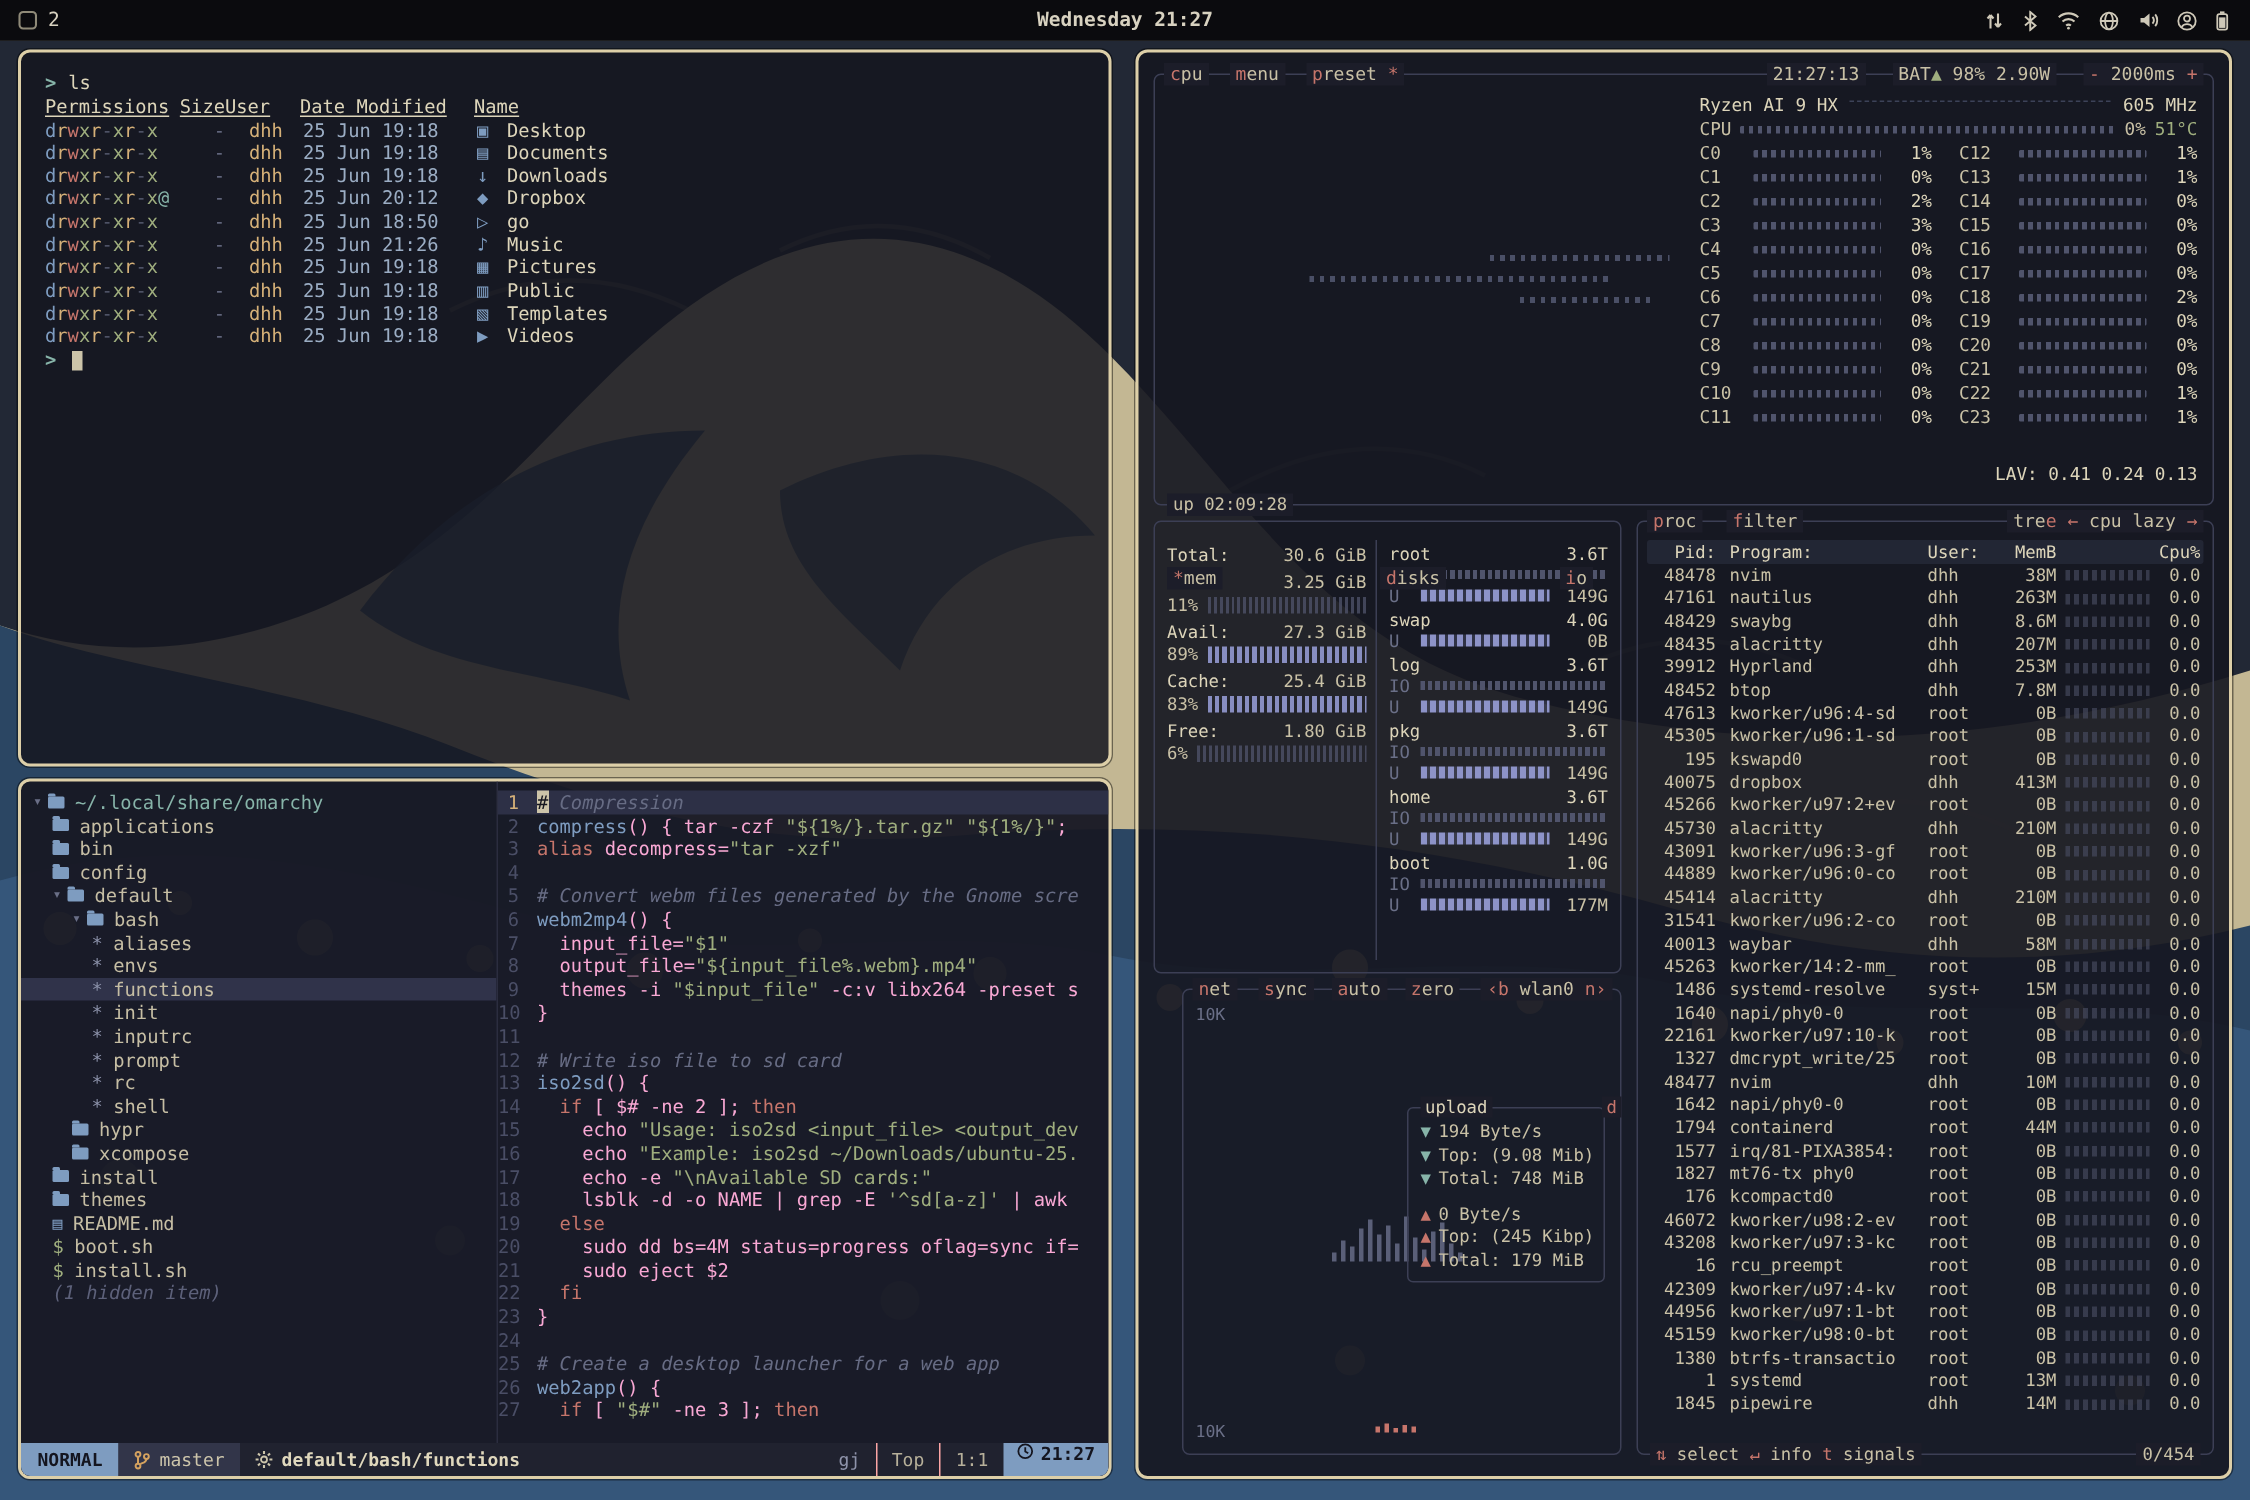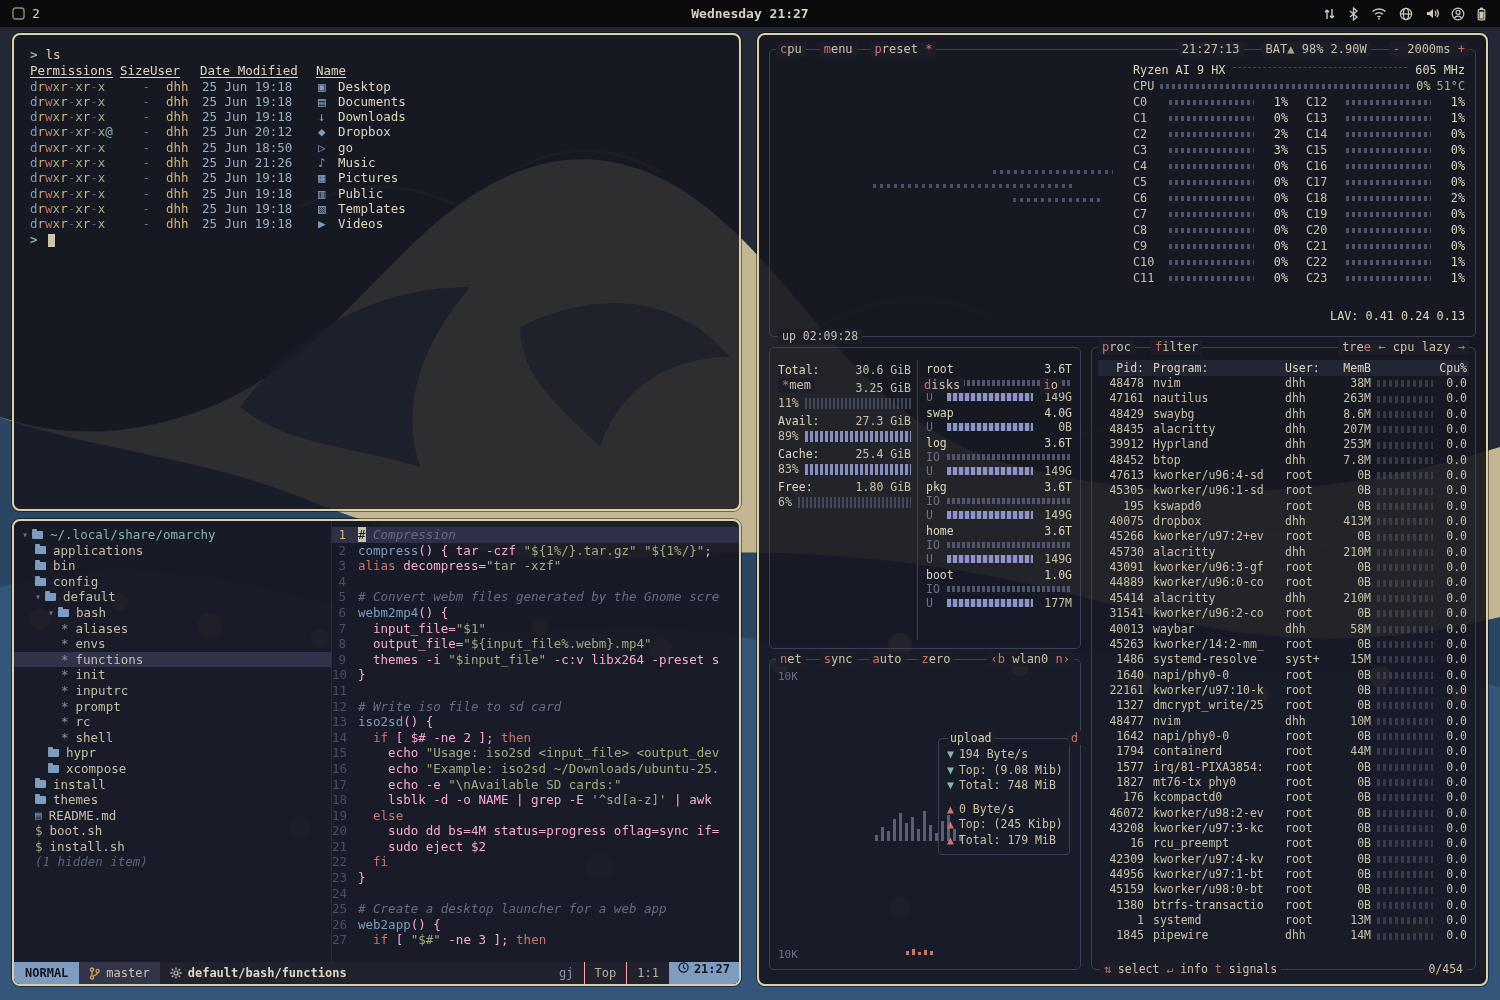--- a/index.html
+++ b/index.html
@@ -109,21 +109,21 @@
   .minigraph{ height:11px; flex:1; background:repeating-linear-gradient(90deg,#50546c 0 2px,transparent 2px 4px); opacity:.75; }
   .minigraph.accent{ background:repeating-linear-gradient(90deg,#8d93c8 0 3px,transparent 3px 5px); opacity:.95; }
   .disks-col{ flex:1; padding-left:8px; font-size:11.5px; overflow:hidden; }
   .disk-h{ display:flex; line-height:14px; margin-top:2px; color:var(--cream2); }
   .disk-h b{ font-weight:normal; } .disk-h .sz{ margin-left:auto; }
   .disk-sub{ display:flex; align-items:center; gap:5px; line-height:14px; }
   .disk-sub .lbl{ color:var(--dim); width:16px; }
   .iobar{ flex:1; height:6px; background:repeating-linear-gradient(90deg,#50546c 0 3px,transparent 3px 5px); }
   .bluebar{ flex:1; height:8px; background:repeating-linear-gradient(90deg,#8d93c8 0 4px,rgba(141,147,200,.22) 4px 6px); }
   .disk-sub .val{ width:34px; text-align:right; color:var(--cream); }
-  .net-box{ flex:1; }
+  .net-box{ flex:1;margin-left:19px; }
   .net-area{ position:relative; height:100%; }
   .scale{ position:absolute; left:8px; color:var(--dim); font-size:11px; }
   .scale.top{ top:10px; } .scale.bottom{ bottom:8px; }
   .net-bars{ position:absolute; left:34%; top:30%; height:88px; display:flex; align-items:flex-end; gap:3px; }
   .net-bars div{ width:3px; background:#5a5f78; }
   .net-red{ position:absolute; left:44%; bottom:14px; display:flex; align-items:flex-end; gap:3px; }
   .net-red div{ width:3px; background:var(--red); }
   .net-panel{ position:absolute; right:10px; top:78px; width:132px; border:1px solid var(--border); border-radius:4px; padding:8px 8px 6px; font-size:11.5px; }
   .np-title{ position:absolute; top:-8px; left:8px; background:var(--labelbg); padding:0 3px; color:var(--cream2); }
   .np-key{ position:absolute; top:-8px; right:-12px; background:var(--labelbg); padding:0 3px; color:var(--red); }

